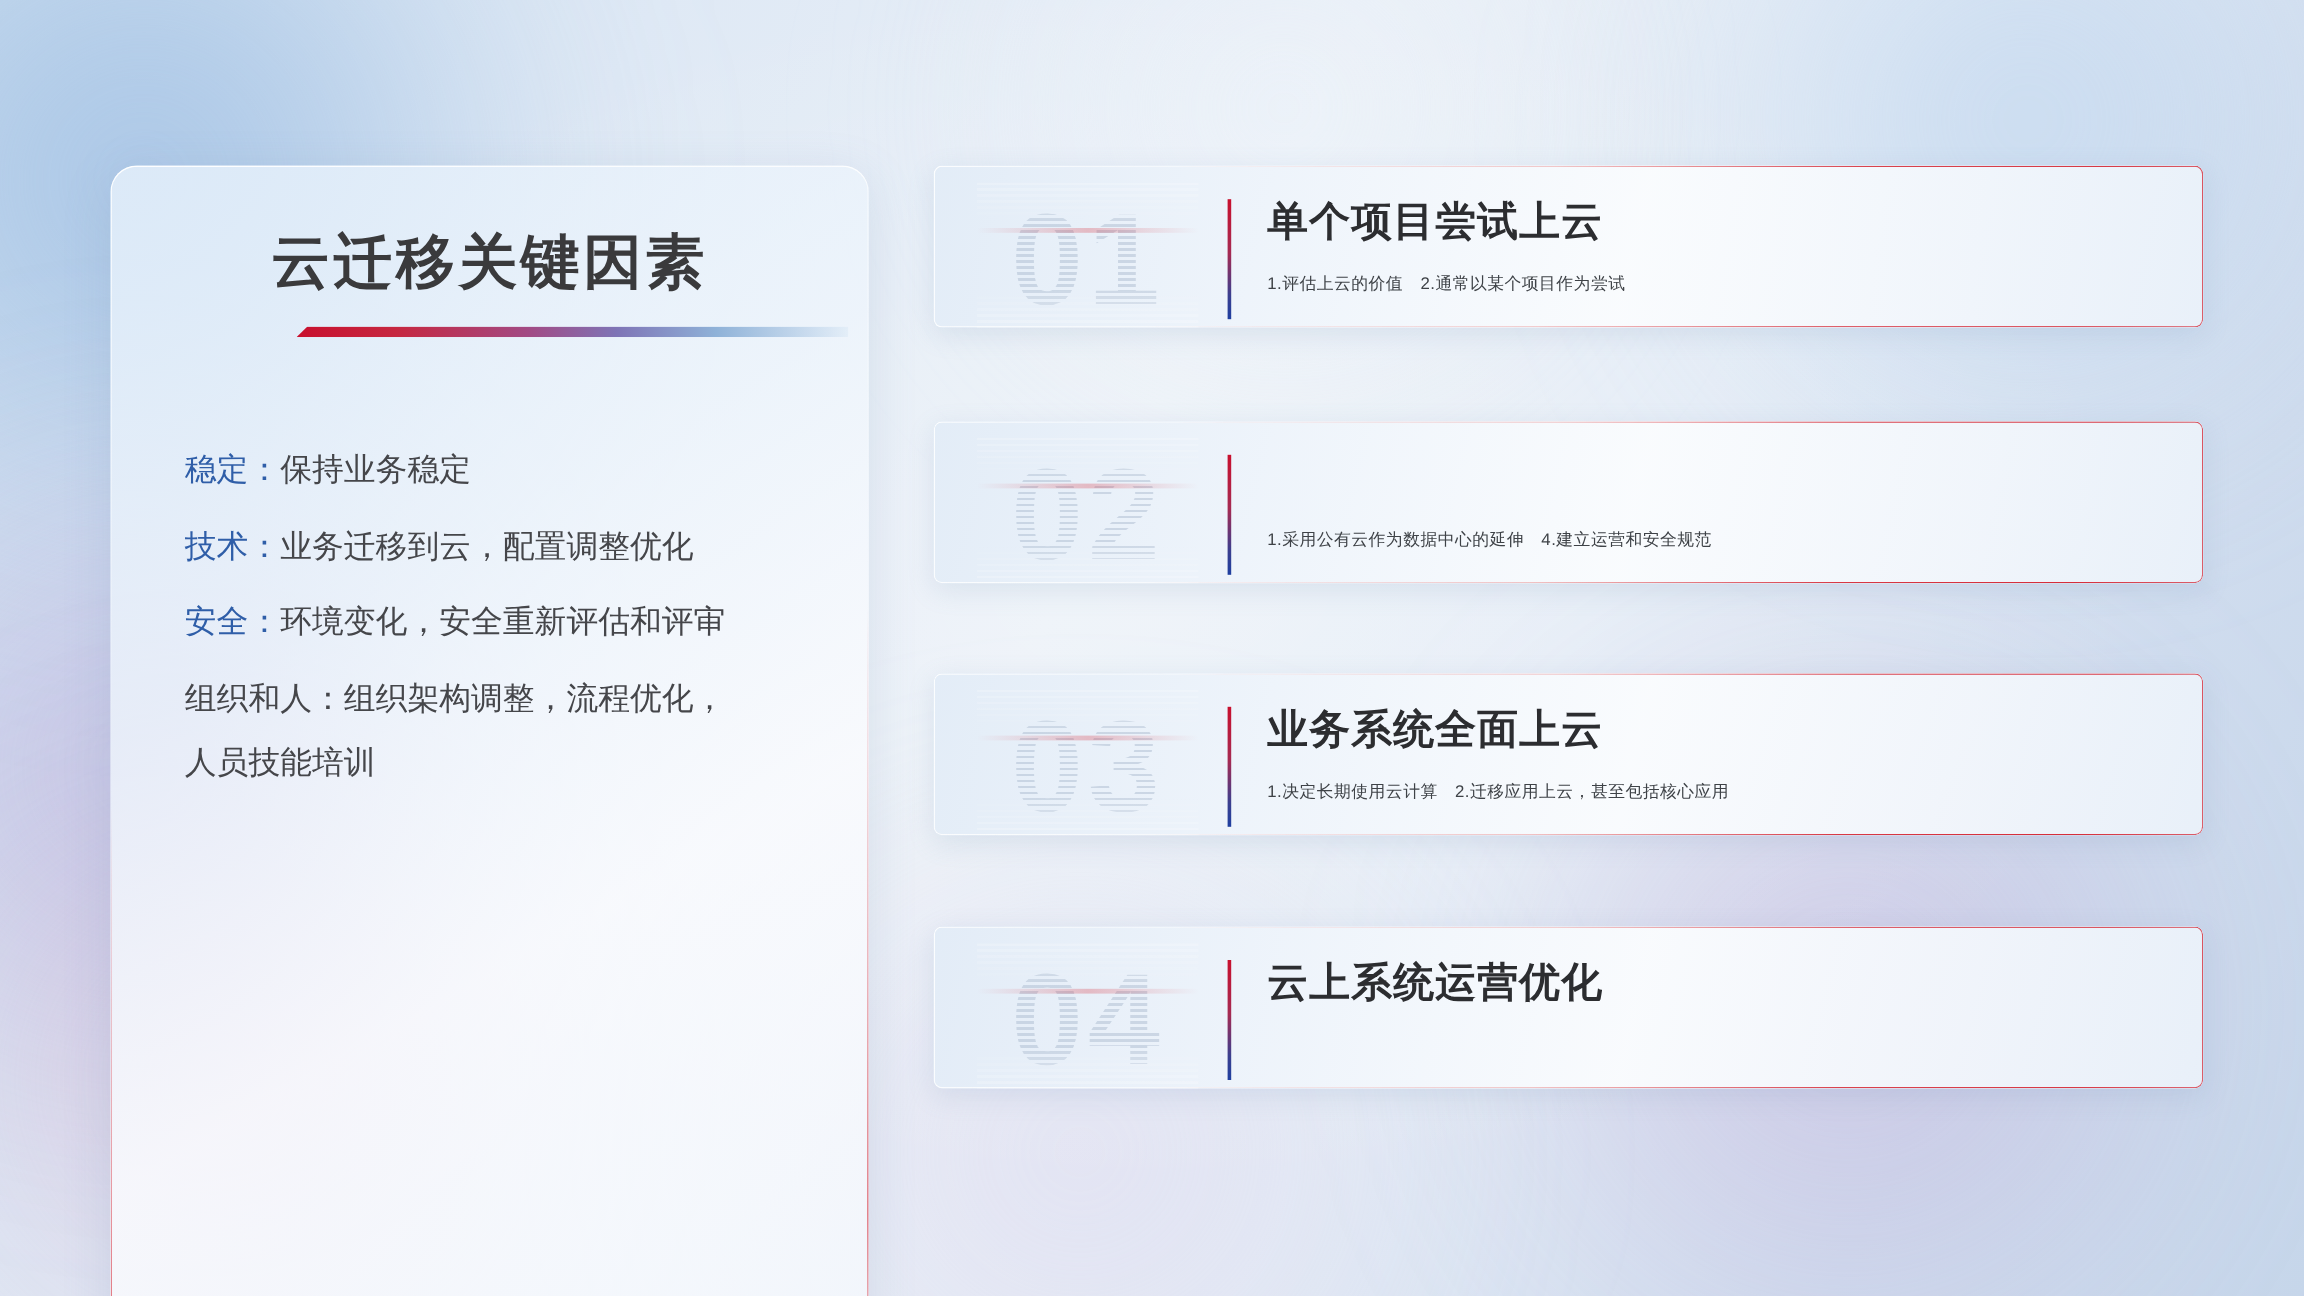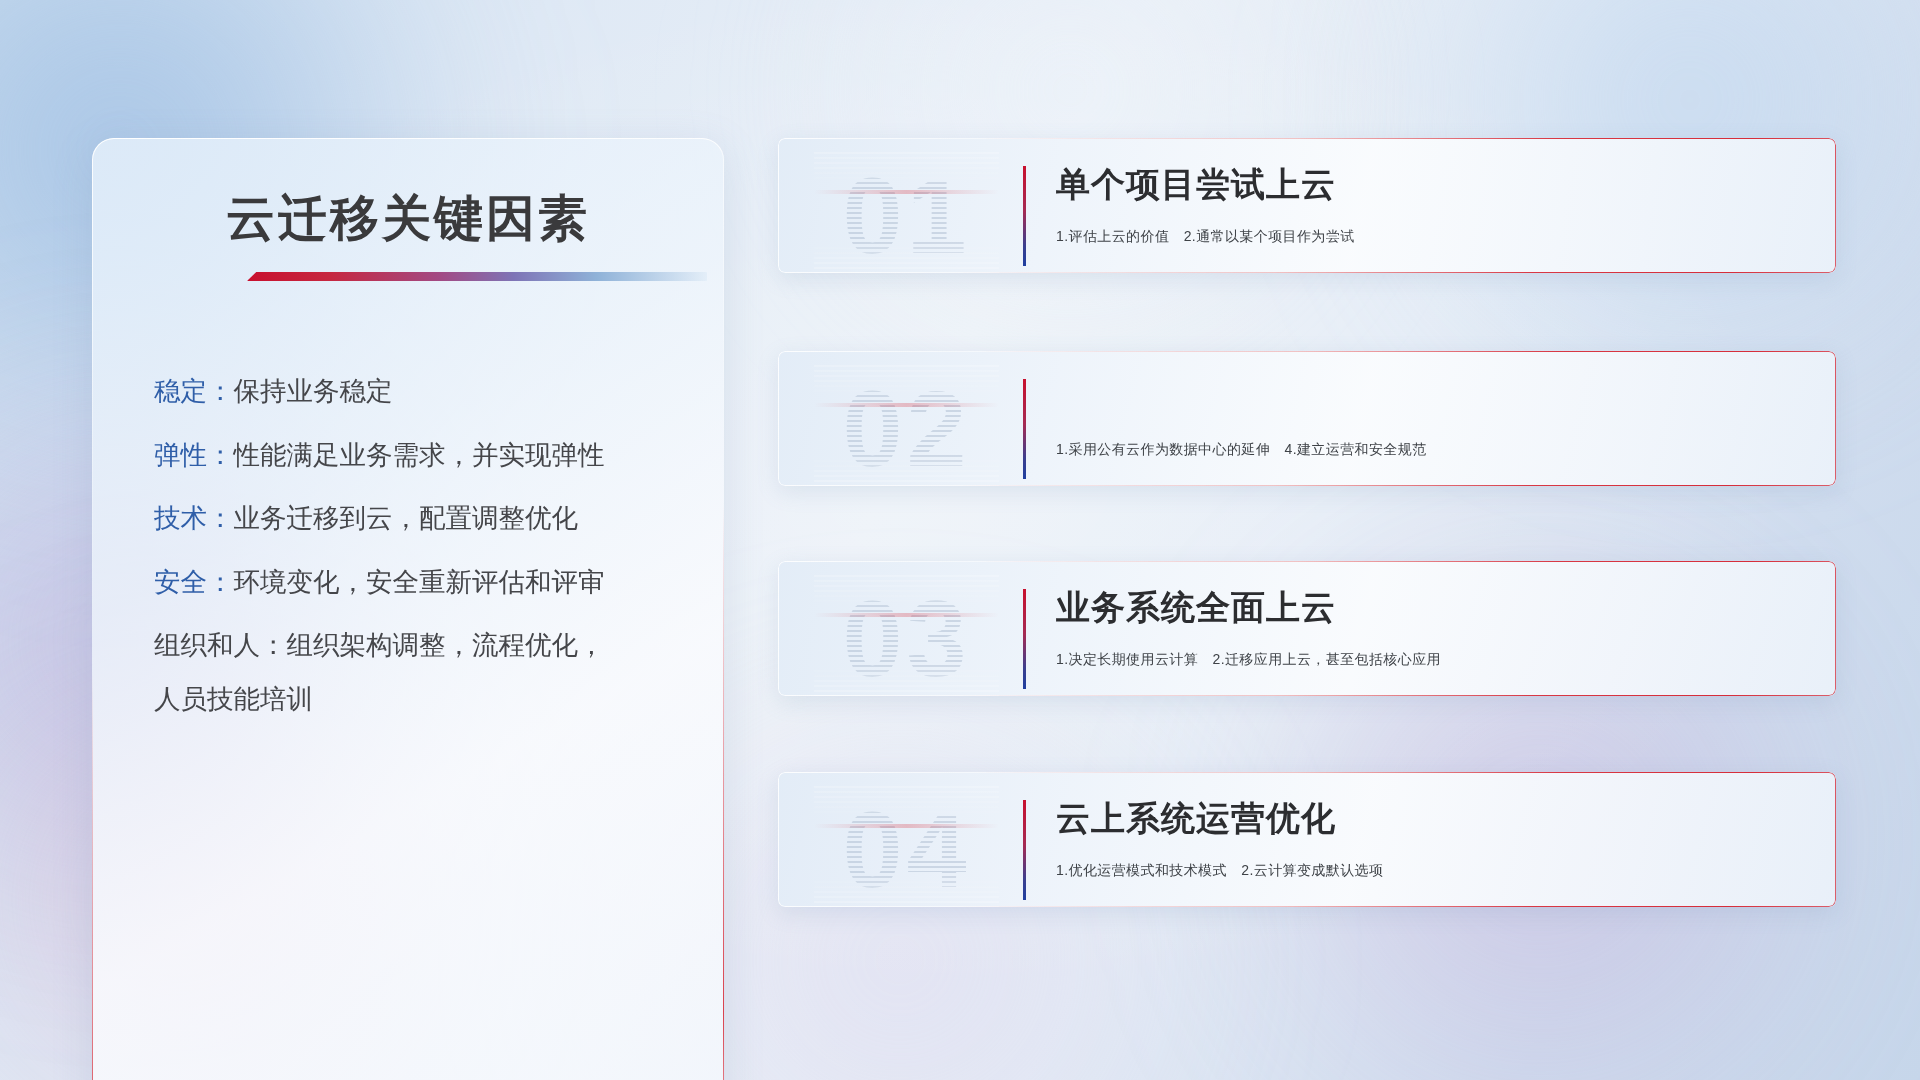--- a/index.html
+++ b/index.html
@@ -125,23 +125,20 @@
   <div class="left-card">
     <div class="edge"></div>
     <div class="left-title">云迁移关键因素</div>
     <div class="left-rule"></div>
 
     <div class="facts">
       <div class="fact">
         <span class="k">稳定：</span><span>保持业务稳定</span>
       </div>
       <div class="fact">
-        <span class="k">弹性：</span><span>性能满足业务需求，并实现弹性</span>
-      </div>
-      <div class="fact">
         <span class="k">技术：</span><span>业务迁移到云，配置调整优化</span>
       </div>
       <div class="fact">
         <span class="k">安全：</span><span>环境变化，安全重新评估和评审</span>
       </div>
       <div class="fact">
         <span>组织和人：</span><span>组织架构调整，流程优化，</span>
       </div>
       <div class="fact cont">
         <span>人员技能培训</span>
@@ -174,16 +171,15 @@
     <div class="step-title">业务系统全面上云</div>
     <div class="step-sub">1.决定长期使用云计算　2.迁移应用上云，甚至包括核心应用</div>
   </div>
 
   <div class="step s4">
     <div class="edge"></div>
     <div class="ghost-num">04</div>
     <div class="ghost-tint"></div>
     <div class="divider"></div>
     <div class="step-title">云上系统运营优化</div>
-    <div class="step-sub">1.优化运营模式和技术模式　2.云计算变成默认选项</div>
   </div>
 
 </div>
 
 </body></html>

